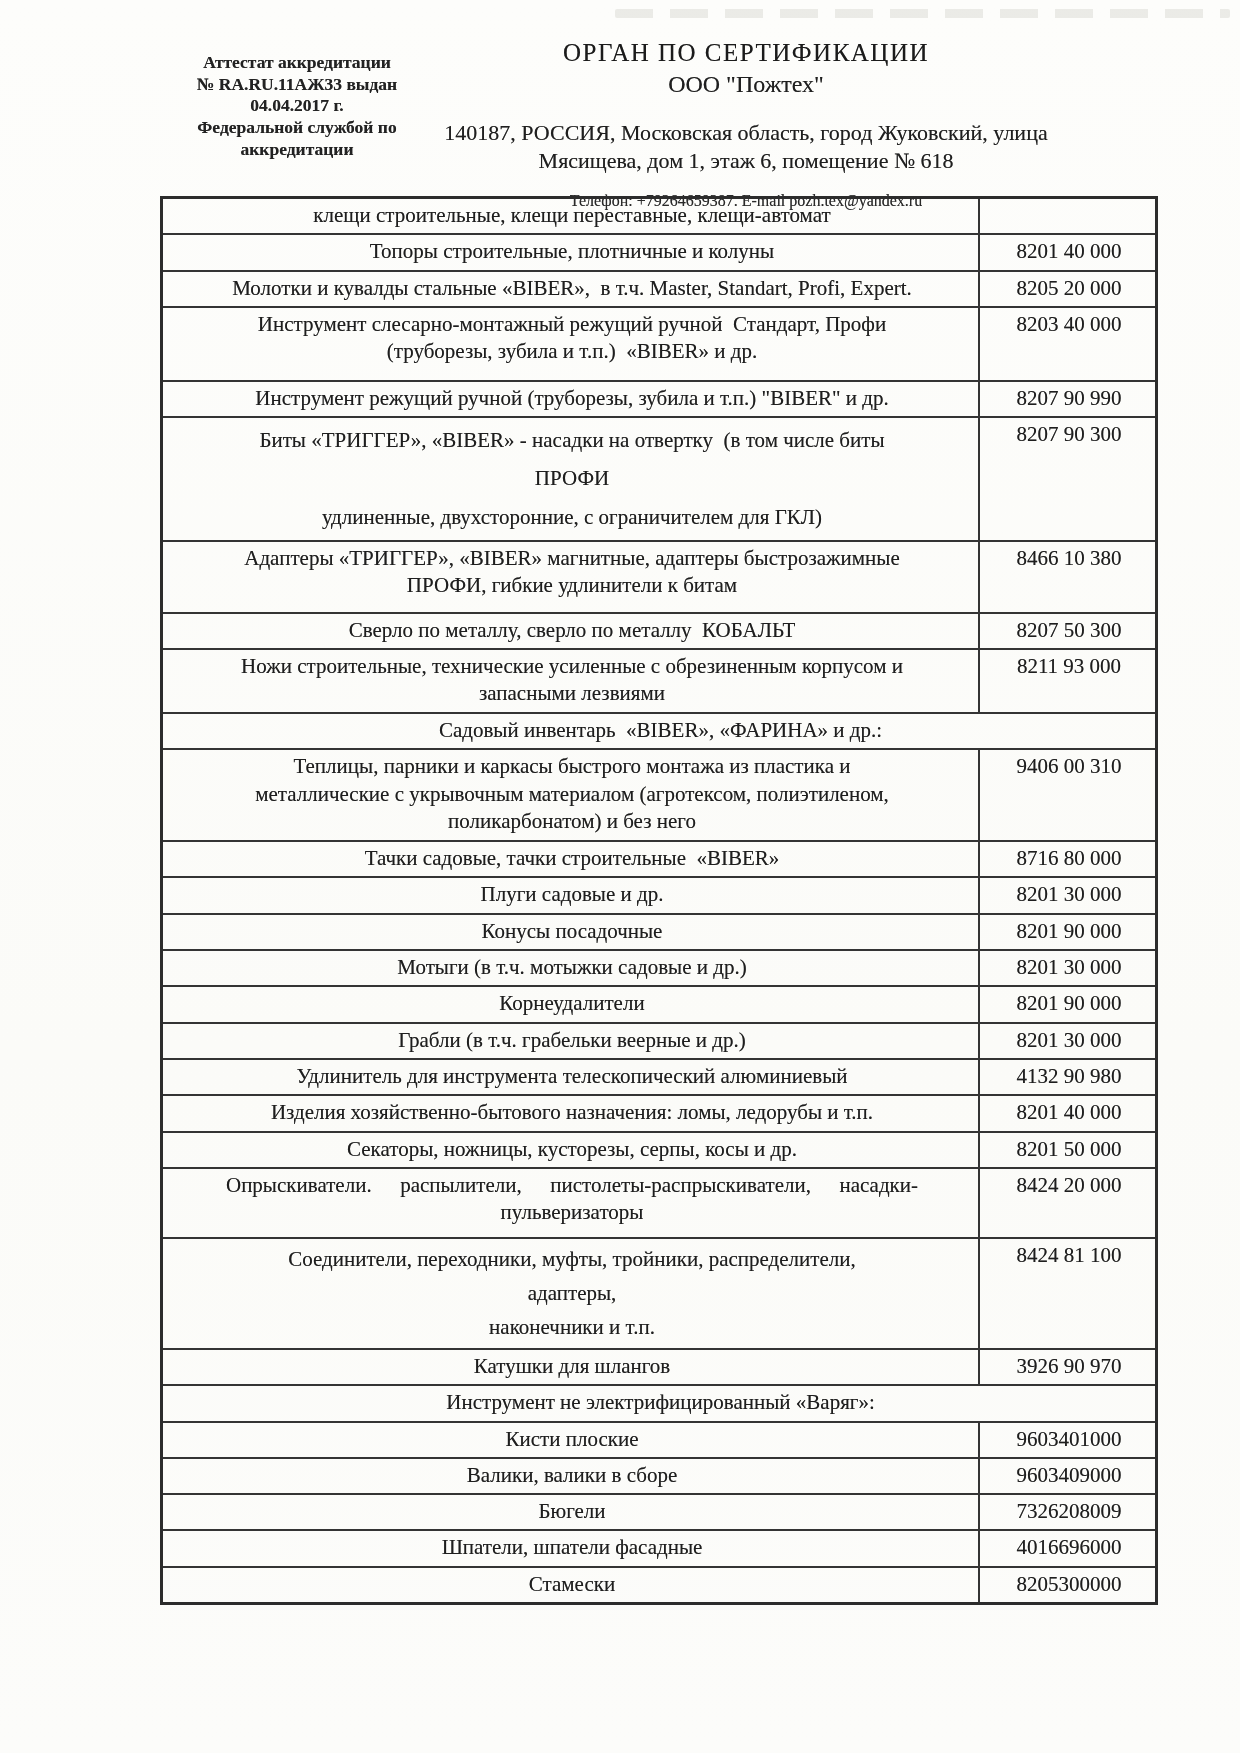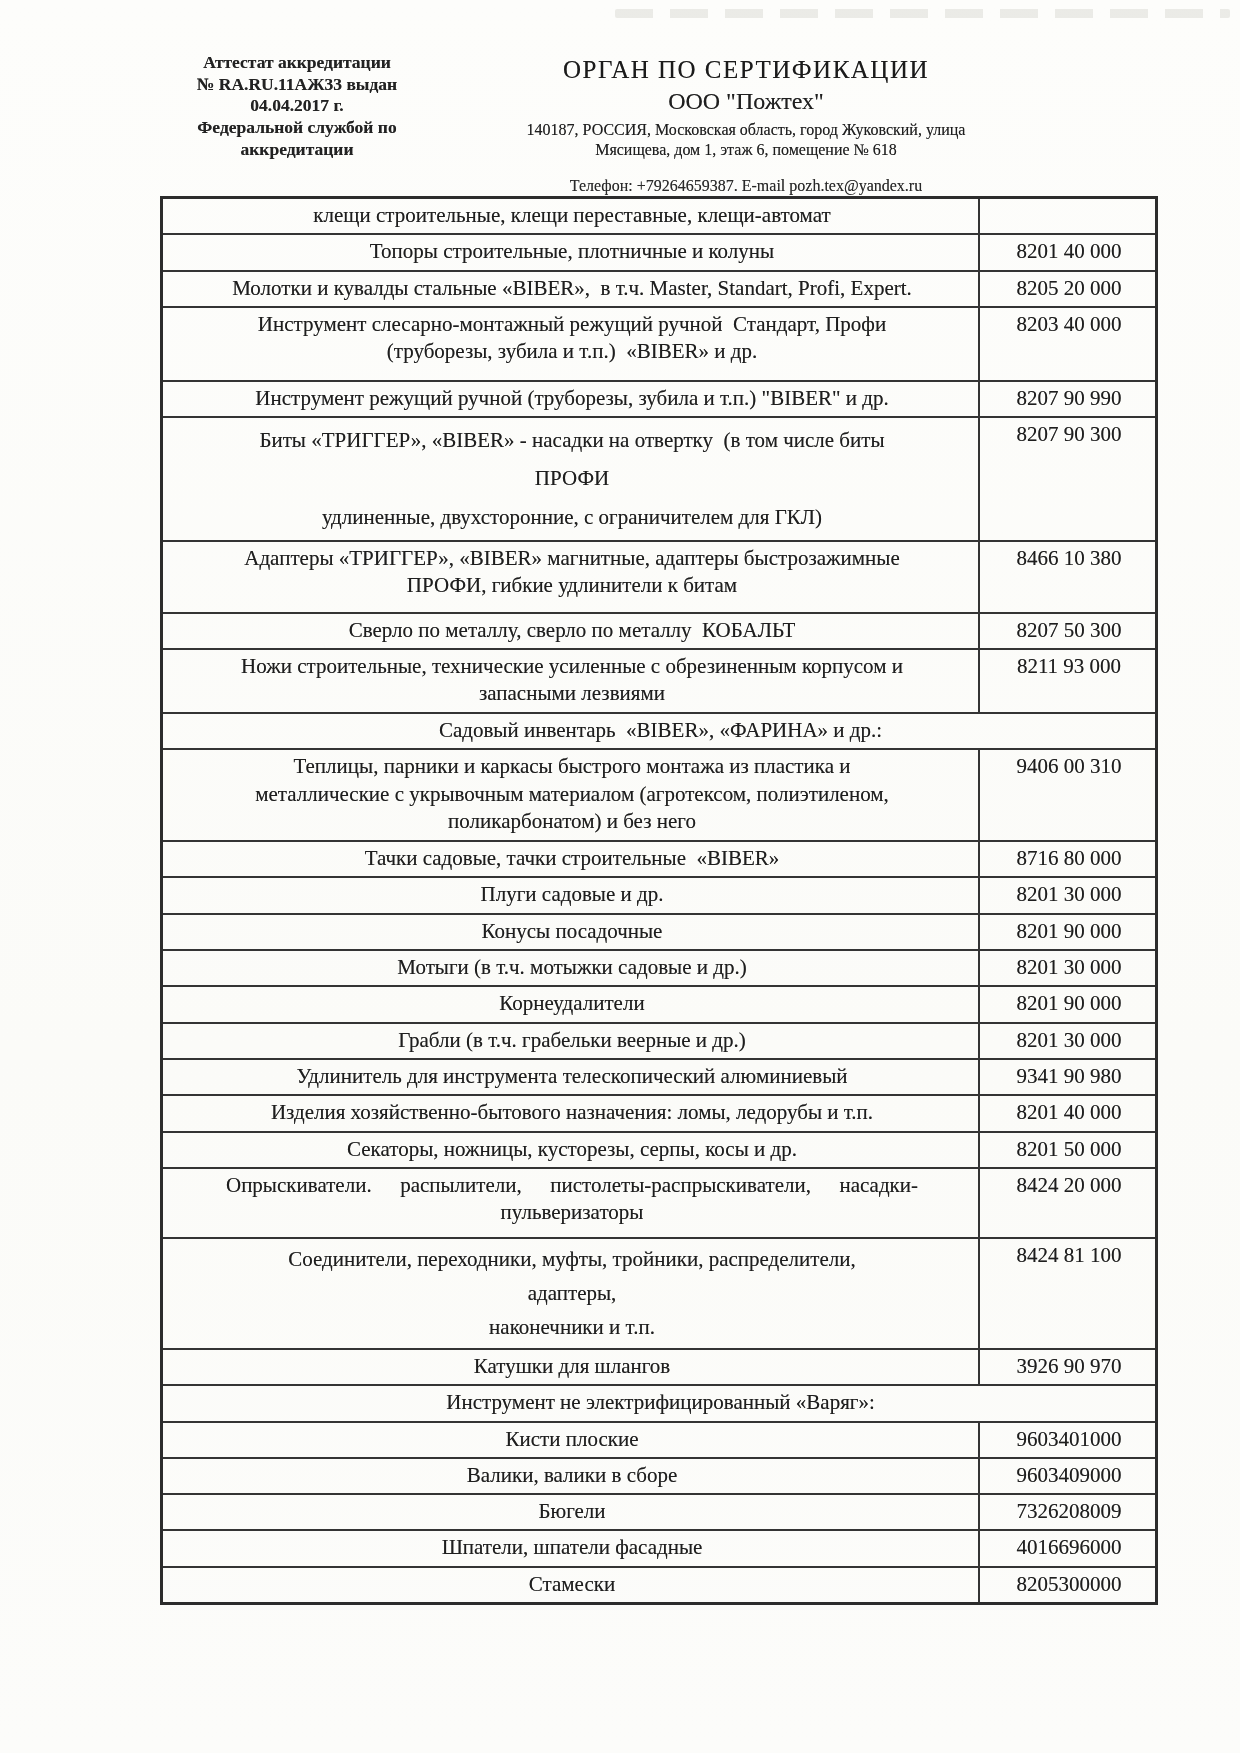--- a/index.html
+++ b/index.html
@@ -18,25 +18,25 @@
     position:absolute; top:9px; left:615px; width:615px; height:9px;
     background:repeating-linear-gradient(90deg,#dcdcd6 0 38px, rgba(0,0,0,0) 38px 55px);
     opacity:.55; border-radius:2px;
   }
   .acc-block {
     position:absolute; left:163px; top:52px; width:268px;
     text-align:center; font-weight:bold; font-size:17.5px; line-height:1.24;
     color:#222;
   }
   .org-block {
-    position:absolute; left:418px; top:56px; width:656px; text-align:center;
+    position:absolute; left:418px; top:39px; width:656px; text-align:center;
   }
   .org-title {font-size:25px; letter-spacing:1.5px; line-height:1.15; color:#1b1b1b;}
   .org-name  {font-size:24px; line-height:1.2; margin-top:2px;}
-  .org-addr  {font-size:16px; line-height:1.28; margin-top:4px;}
+  .org-addr  {font-size:22px; line-height:1.28; margin-top:20px;}
   .org-contact {font-size:16px; line-height:1.3; margin-top:16px; color:#2a2a2a;}
   .table-wrap {position:absolute; left:160px; top:196px; width:998px;}
   table.cert {
     border-collapse:collapse; width:100%;
     border:3px solid #2c2c2c;
   }
   table.cert td {
     border:2px solid #343434;
     font-size:21px; line-height:1.3;
     vertical-align:top;
@@ -143,21 +143,21 @@
           <tr>
             <td class="cell-text">Корнеудалители</td>
             <td class="cell-code">8201 90 000</td>
           </tr>
           <tr>
             <td class="cell-text">Грабли (в т.ч. грабельки веерные и др.)</td>
             <td class="cell-code">8201 30 000</td>
           </tr>
           <tr>
             <td class="cell-text">Удлинитель для инструмента телескопический алюминиевый</td>
-            <td class="cell-code">9341 90 980</td>
+            <td class="cell-code">4132 90 980</td>
           </tr>
           <tr>
             <td class="cell-text">Изделия хозяйственно-бытового назначения: ломы, ледорубы и т.п.</td>
             <td class="cell-code">8201 40 000</td>
           </tr>
           <tr>
             <td class="cell-text">Секаторы, ножницы, кусторезы, серпы, косы и др.</td>
             <td class="cell-code">8201 50 000</td>
           </tr>
           <tr class="wide-words" style="height: 70px;">

